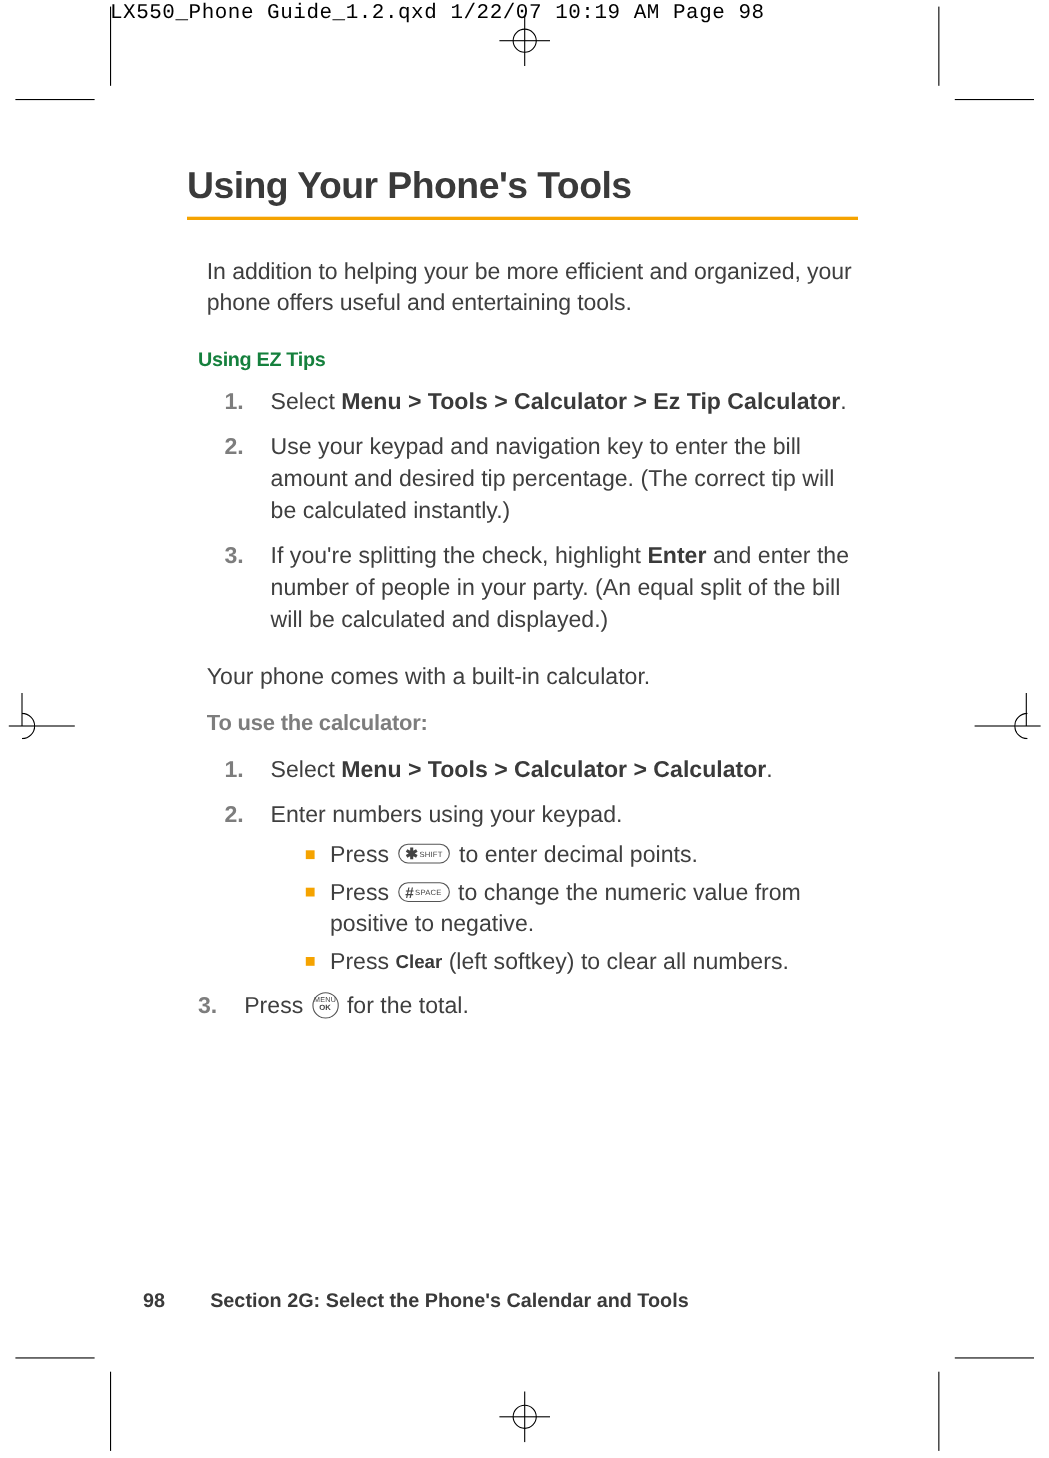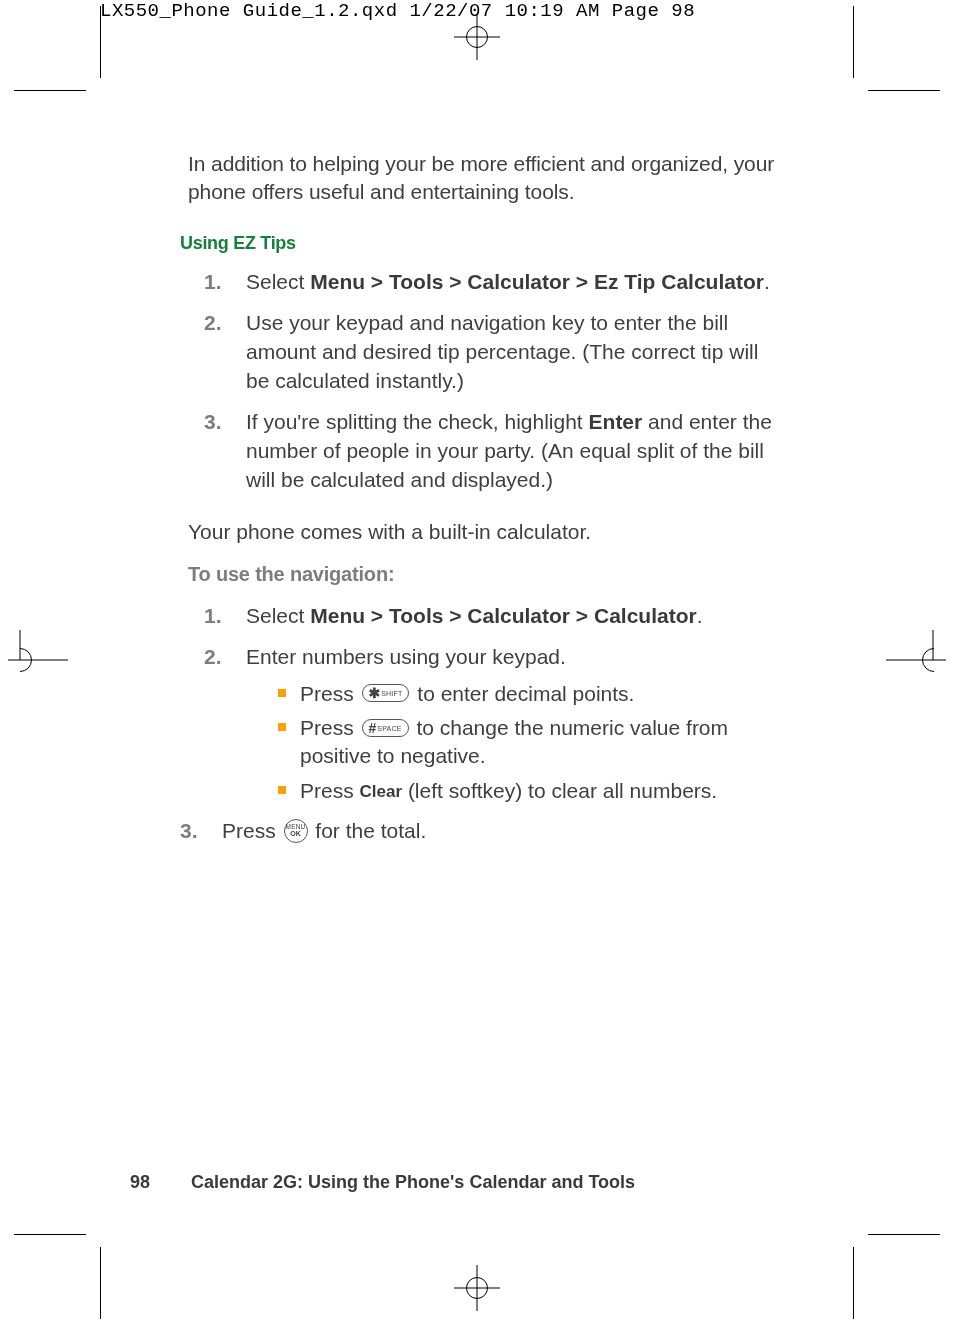--- a/index.html
+++ b/index.html
@@ -196,41 +196,42 @@
 <div class="side-reg right" style="right:8px; top:630px;">
   <div class="stem-h"></div>
     <div class="stem-v"></div>
     <div class="circ-half"></div>
 </div>
 
 <div class="slug">LX550_Phone Guide_1.2.qxd  1/22/07  10:19 AM  Page 98</div>
 
 <div class="page">
 
+  <h1 class="title">Using Your Phone's Tools</h1>
 
   <p class="intro">In addition to helping your be more efficient and organized, your phone offers useful and entertaining tools.</p>
 
   <h2 class="sub">Using EZ Tips</h2>
   <ol class="steps">
     <li>
       <span class="num">1.</span>
       <span>Select </span><span class="bold">Menu &gt; Tools &gt; Calculator &gt; Ez Tip Calculator</span><span>.</span>
     </li>
     <li>
       <span class="num">2.</span>
       <span>Use your keypad and navigation key to enter the bill amount and desired tip percentage. (The correct tip will be calculated instantly.)</span>
     </li>
     <li>
       <span class="num">3.</span>
       <span>If you're splitting the check, highlight </span><span class="bold">Enter</span><span> and enter the number of people in your party. (An equal split of the bill will be calculated and displayed.)</span>
     </li>
   </ol>
 
   <p class="body-p">Your phone comes with a built-in calculator.</p>
-  <p class="lead">To use the navigation:</p>
+  <p class="lead">To use the calculator:</p>
   <ol class="steps">
     <li>
       <span class="num">1.</span>
       <span>Select </span><span class="bold">Menu &gt; Tools &gt; Calculator &gt; Calculator</span><span>.</span>
     </li>
     <li>
       <span class="num">2.</span>
       <span>Enter numbers using your keypad.</span>
       <ul class="bullets">
         <li>
@@ -253,14 +254,14 @@
       <span>Press </span>
       <span class="key-ok"><span class="t1">MENU</span><span class="t2">OK</span></span>
       <span> for the total.</span>
     </li>
   </ol>
 
 </div>
 
 <div class="footer">
   <span class="pnum">98</span>
-  <span class="sect">Calendar 2G: Using the Phone's Calendar and Tools</span>
+  <span class="sect">Section 2G: Select the Phone's Calendar and Tools</span>
 </div>
 
 </body></html>

